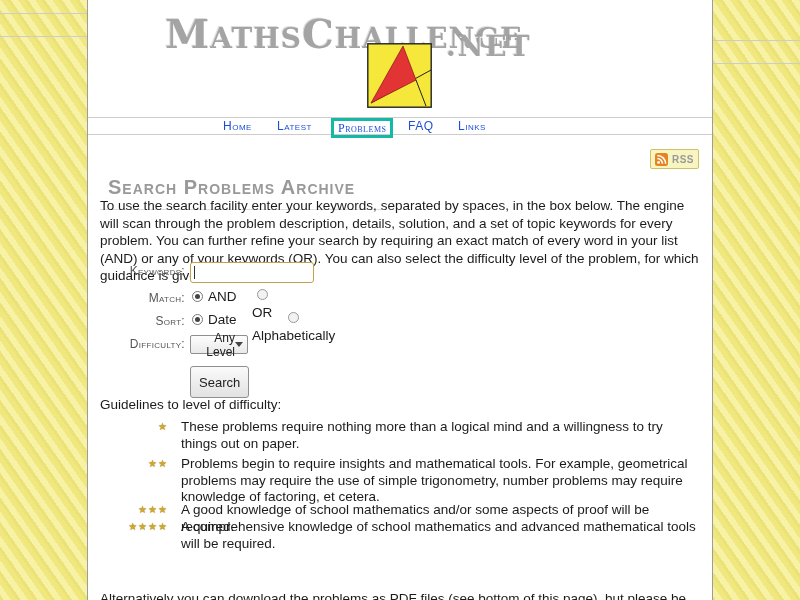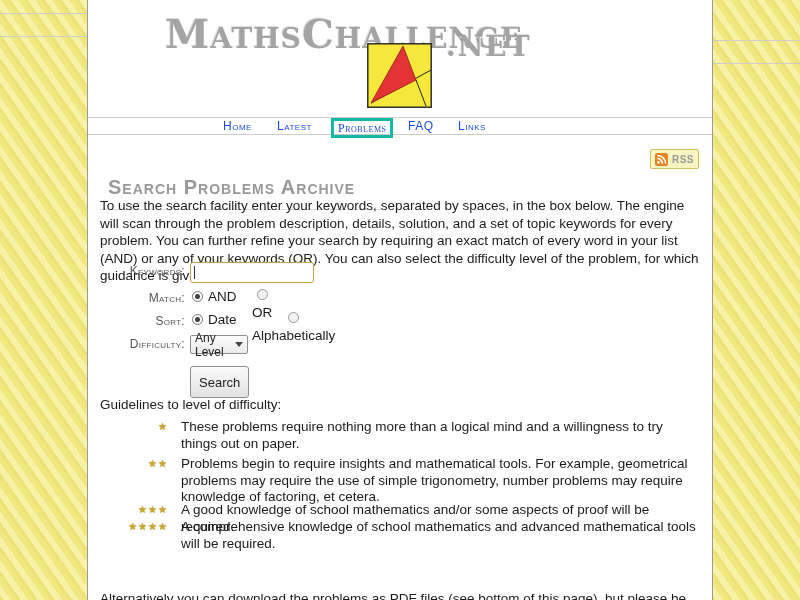--- a/index.html
+++ b/index.html
@@ -72,21 +72,21 @@
   .radio{display:inline-block;width:11px;height:11px;border-radius:50%;box-sizing:border-box;
          border:1px solid #999;background:#f2f2f2;vertical-align:-1px;position:relative;cursor:pointer;}
   .radio.checked{background:#fff;border-color:#777;}
   .radio.checked::after{content:"";position:absolute;left:2px;top:2px;width:5px;height:5px;border-radius:50%;background:#444;}
   .opt-label{font-size:13.5px;color:#1b1b1b;cursor:pointer;}
   .opt{position:absolute;top:0;display:flex;align-items:center;gap:5px;}
   .opt-a{left:104px;} .opt-b{left:164px;flex-direction:column;}
 
   .select{position:absolute;left:102px;top:0;width:58px;height:19px;box-sizing:border-box;
           border:1px solid #8f8f8f;border-radius:2px;background:linear-gradient(#fdfdfd,#e9e9e9);
-          display:flex;align-items:center;justify-content:space-between;padding:0 4px;cursor:pointer;}
+          display:flex;align-items:center;justify-content:space-between;padding:0 4px;cursor:pointer;text-align:right;}
   .select .sel-text{font-size:12px;color:#222;}
   .sel-arrow{width:0;height:0;border-left:4px solid transparent;border-right:4px solid transparent;border-top:5px solid #444;}
 
   .button{position:absolute;left:102px;top:0;height:32px;padding:0 8px;
           border:1px solid #8f8f8f;border-radius:3px;background:linear-gradient(#fafafa,#e2e2e2);
           font-size:13px;color:#222;cursor:pointer;font-family:"Liberation Sans",sans-serif;}
 
   
   .level-row{position:absolute;left:0;width:612px;z-index:3;}
   .lv1{top:419px;} .lv2{top:456px;} .lv3{top:502px;} .lv4{top:519px;}

